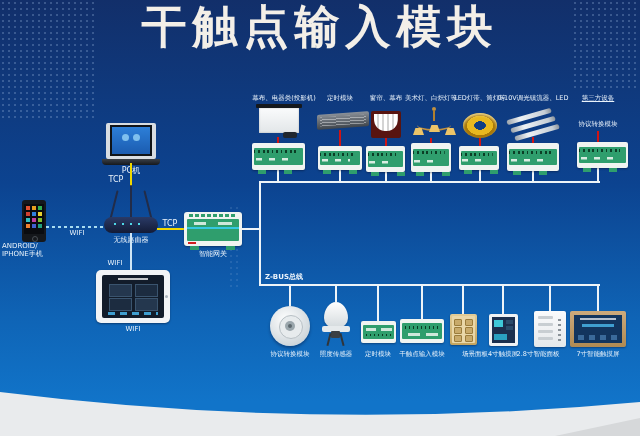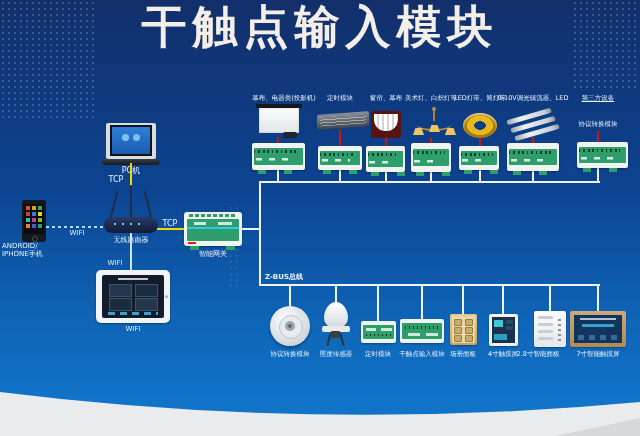--- a/index.html
+++ b/index.html
@@ -264,21 +264,21 @@
     <div class="abs" style="left:4px;top:4px;width:48px;height:28px;background:#12355e;"></div>
     <div class="abs" style="left:10px;top:7px;width:36px;height:2px;background:rgba(255,255,255,.7);"></div>
     <div class="abs" style="left:12px;top:13px;width:32px;height:3px;background:#3f9fd0;"></div>
     <div class="abs" style="left:8px;top:24px;width:6px;height:5px;background:#3a6a9a;box-shadow:11px 0 0 #3a6a9a,22px 0 0 #3a6a9a,33px 0 0 #3a6a9a;"></div>
   </div>
 
   <div class="lbl s6" style="left:250px;top:351px;width:80px;">协议转换模块</div>
   <div class="lbl s6" style="left:296px;top:351px;width:80px;">照度传感器</div>
   <div class="lbl s6" style="left:338px;top:351px;width:80px;">定时模块</div>
   <div class="lbl s6" style="left:382px;top:351px;width:80px;">干触点输入模块</div>
-  <div class="lbl s6" style="left:423px;top:351px;width:80px;">场景面板</div>
+  <div class="lbl s6" style="left:423px;top:351px;width:80px;padding-left:12px;">场景面板</div>
   <div class="lbl s6" style="left:463px;top:351px;width:80px;">4寸触摸屏</div>
   <div class="lbl s6" style="left:510px;top:351px;width:56px;">2.8寸智能面板</div>
   <div class="lbl s6" style="left:558px;top:351px;width:80px;">7寸智能触摸屏</div>
 
   <svg class="abs" style="left:0;top:380px;width:640px;height:56px;" viewBox="0 0 640 56" preserveAspectRatio="none">
     <path d="M0,12 Q320,52 640,22 L640,56 L0,56 Z" fill="#e9ebed"></path>
     <path d="M555,56 L640,38 L640,56 Z" fill="#d6d8da"></path>
   </svg>
 
 </div>

